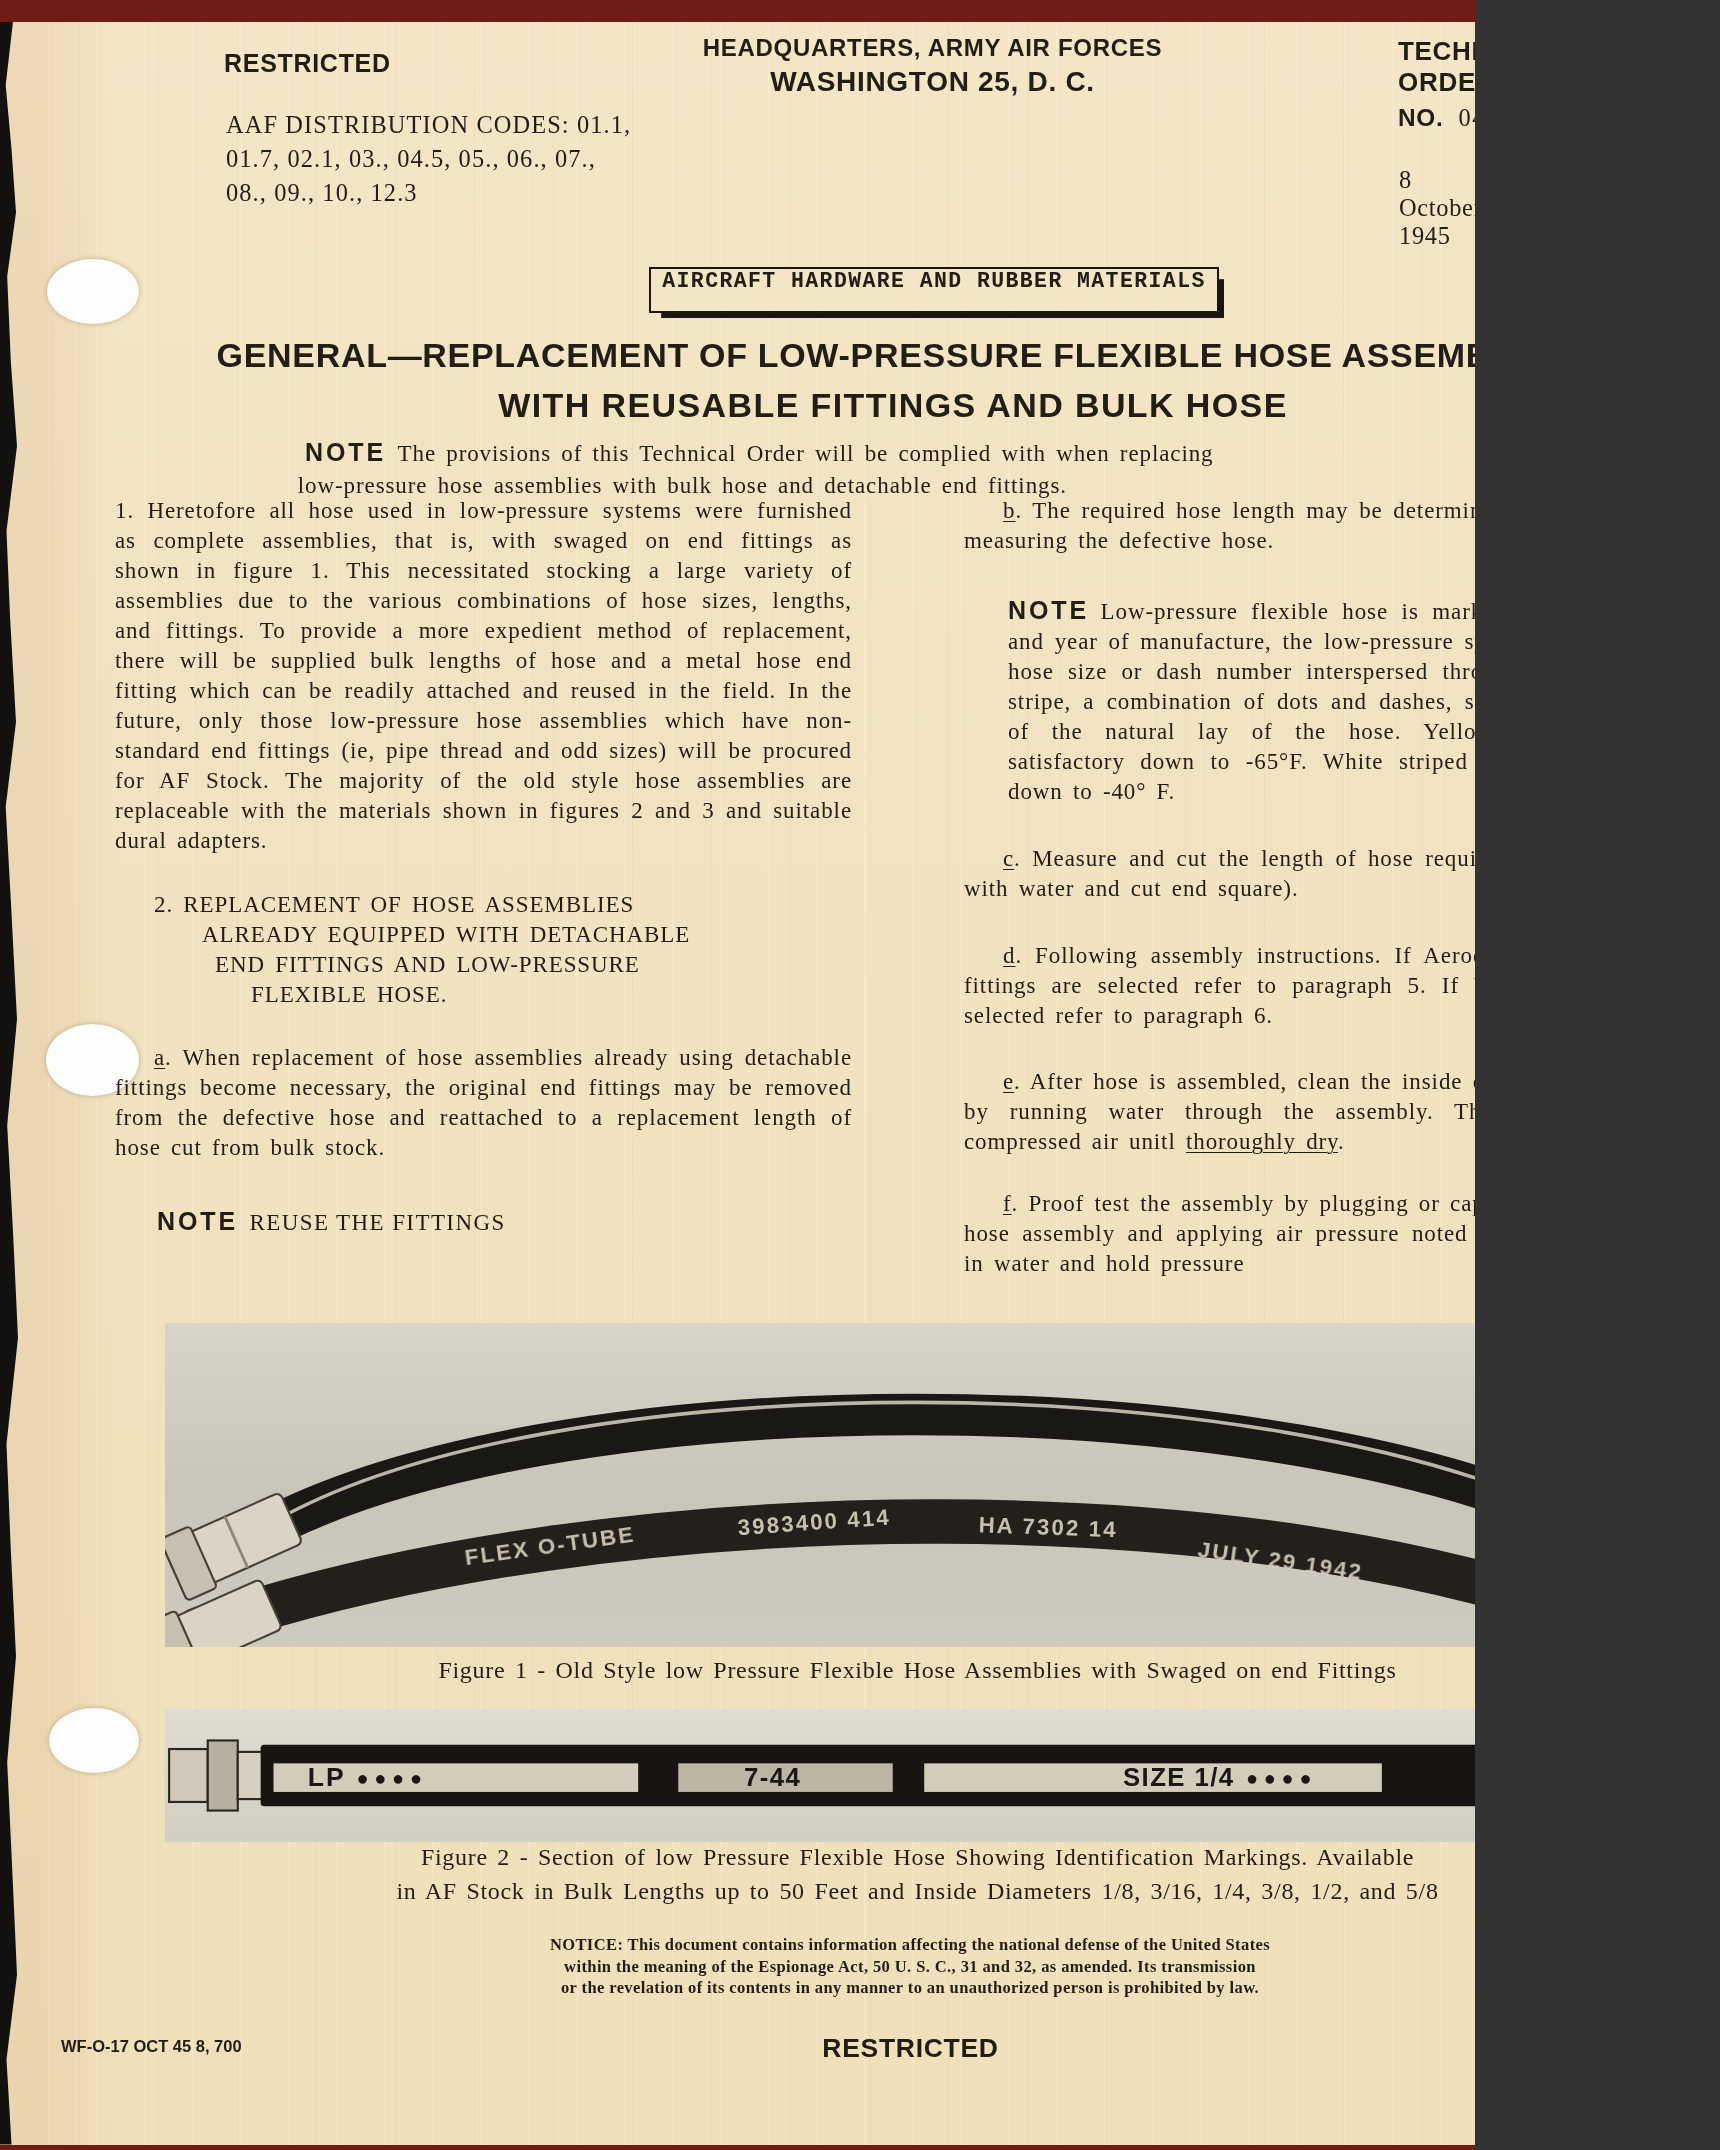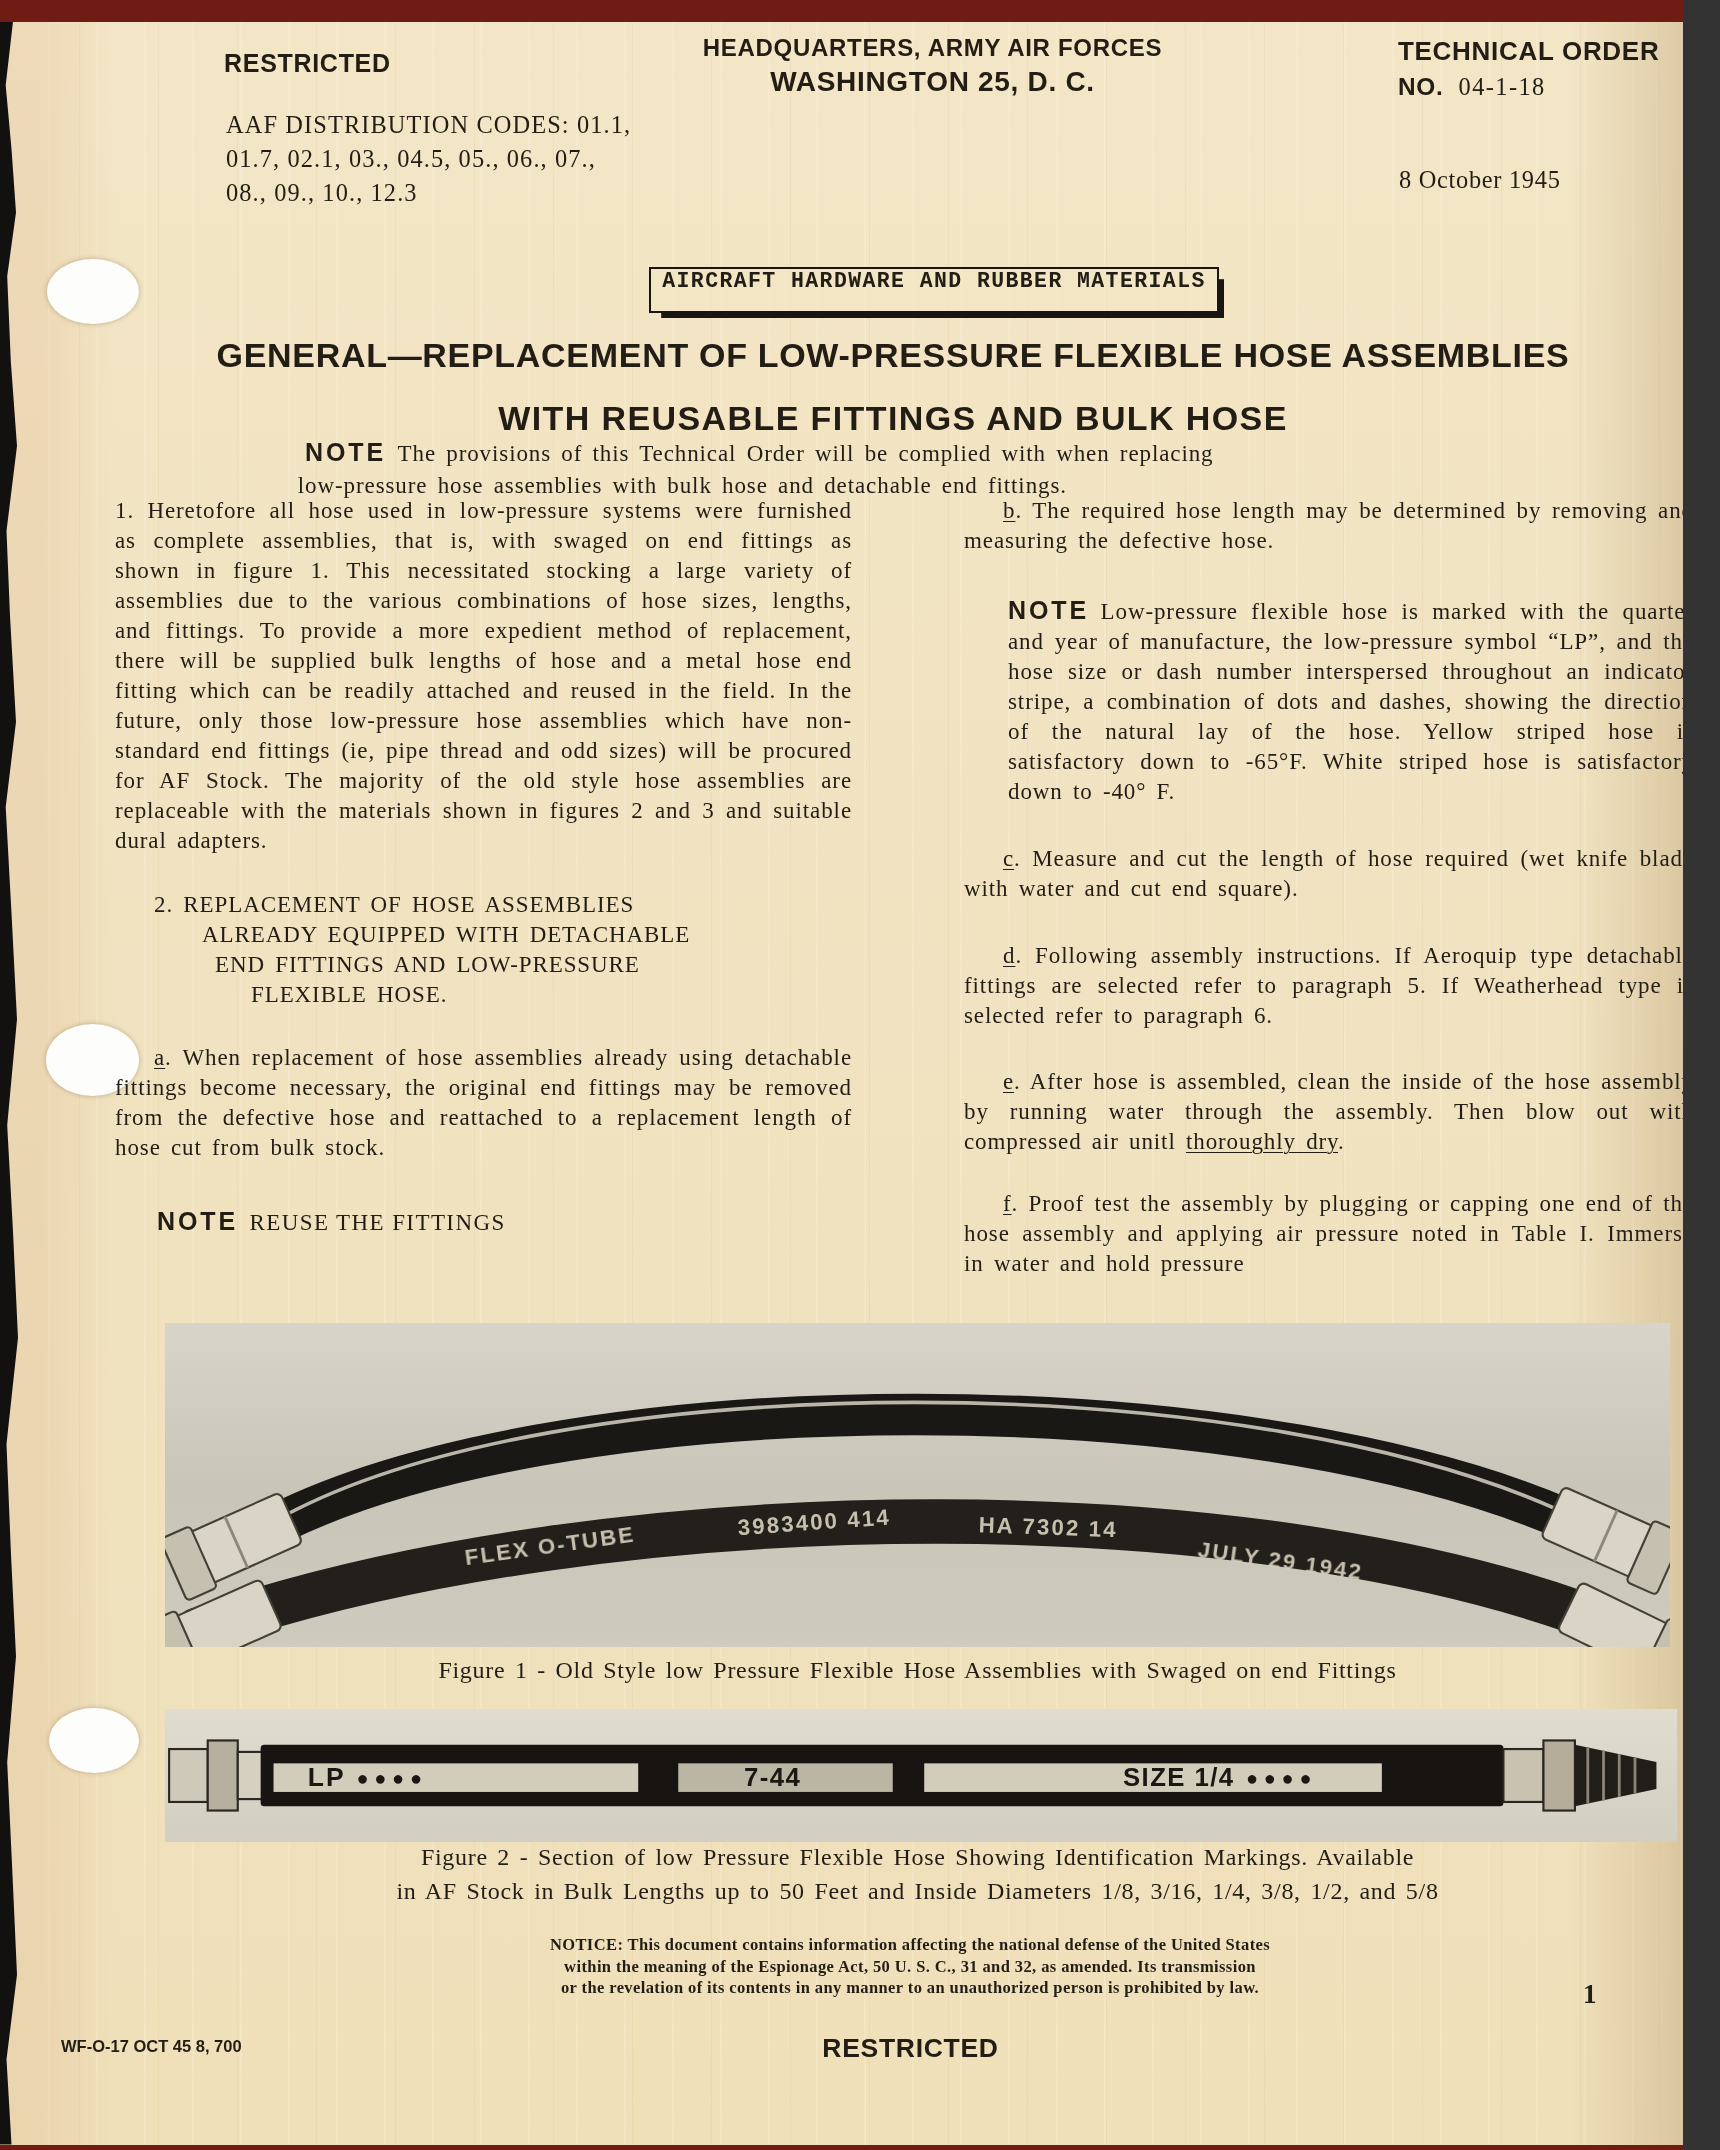--- a/index.html
+++ b/index.html
@@ -1,16 +1,16 @@
 <!DOCTYPE html>
 <html style="font-size:11.5px"><head>
 <meta charset="utf-8">
 <style>
   html,body{margin:0;padding:0;background:#333;}
-  #page{position:relative;width:1683px;height:2151px;overflow:hidden;
+  #page{position:relative;width:1475px;height:2151px;overflow:hidden;
     background-color:#f1e3c1;
     background-image:
       linear-gradient(90deg, rgba(214,160,120,0.18) 0 43px, rgba(214,160,120,0) 115px),
       linear-gradient(90deg, rgba(0,0,0,0) 1570px, rgba(140,100,50,0.18) 1670px, rgba(60,40,20,0.25) 1721px),
       repeating-linear-gradient(90deg, rgba(170,125,70,0.07) 0 1.4px, rgba(0,0,0,0) 1.4px 79px),
       repeating-linear-gradient(90deg, rgba(255,250,235,0.20) 0 2.2px, rgba(0,0,0,0) 2.2px 48px),
       linear-gradient(180deg,#f3e6c6 0%,#f1e3c1 40%,#efe0ba 100%);
     font-family:"Liberation Serif", serif; color:#221d15;}
   .band-top{position:absolute;left:0;top:0;width:1721px;height:21.5px;background:#6f1c15;}
   .band-bottom{position:absolute;left:0;bottom:0;width:1721px;height:5.7px;background:#6f1c15;}
@@ -62,21 +62,21 @@
   </div>
 
   <div style="position:absolute;left:1399px;top:166px;font-size:24.4px;letter-spacing:0.7px;">8 October 1945</div>
 
   <div style="position:absolute;left:649px;top:267px;width:566px;height:42px;border:2.9px solid #181512;box-shadow:8.6px 8.6px 0 -3.6px #181512;display:flex;justify-content:center;background:rgba(243,230,198,0.6);">
     <span style="font-family:'Liberation Mono', monospace;font-weight:bold;font-size:21.5px;letter-spacing:1.4px;white-space:nowrap;">AIRCRAFT HARDWARE AND RUBBER MATERIALS</span>
   </div>
 
   <div style="position:absolute;left:72px;top:336px;width:1642px;text-align:center;">
     <div class="h-black" style="font-size:34px;letter-spacing:0.7px;">GENERAL—REPLACEMENT OF LOW-PRESSURE FLEXIBLE HOSE ASSEMBLIES</div>
-    <div class="h-black" style="font-size:34px;margin-top:24px;letter-spacing:1.4px;">WITH REUSABLE FITTINGS AND BULK HOSE</div>
+    <div class="h-black" style="font-size:34px;margin-top:11px;letter-spacing:1.4px;">WITH REUSABLE FITTINGS AND BULK HOSE</div>
   </div>
 
   <div style="position:absolute;left:305px;top:436px;width:1290px;font-size:23px;line-height:32px;letter-spacing:0.9px;word-spacing:3.6px;">
     <div><span class="notekw">NOTE</span><span>The provisions of this Technical Order will be complied with when replacing</span></div>
     <div style="margin-left:-7.2px;">low-pressure hose assemblies with bulk hose and detachable end fittings.</div>
   </div>
 
   <div class="col" style="left:115px;width:737px;">
     <p class="serif-body para" style="margin:0;">1.  Heretofore all hose used in low-pressure systems were furnished as complete assemblies, that is, with swaged on end fittings as shown in figure 1.  This necessitated stocking a large variety of assemblies due to the various combinations of hose sizes, lengths, and fittings.  To provide a more expedient method of replacement, there will be supplied bulk lengths of hose and a metal hose end fitting which can be readily attached and reused in the field.  In the future, only those low-pressure hose assemblies which have non-standard end fittings (ie, pipe thread and odd sizes) will be procured for AF Stock.  The majority of the old style hose assemblies are replaceable with the materials shown in figures 2 and 3 and suitable dural adapters.</p>
 

